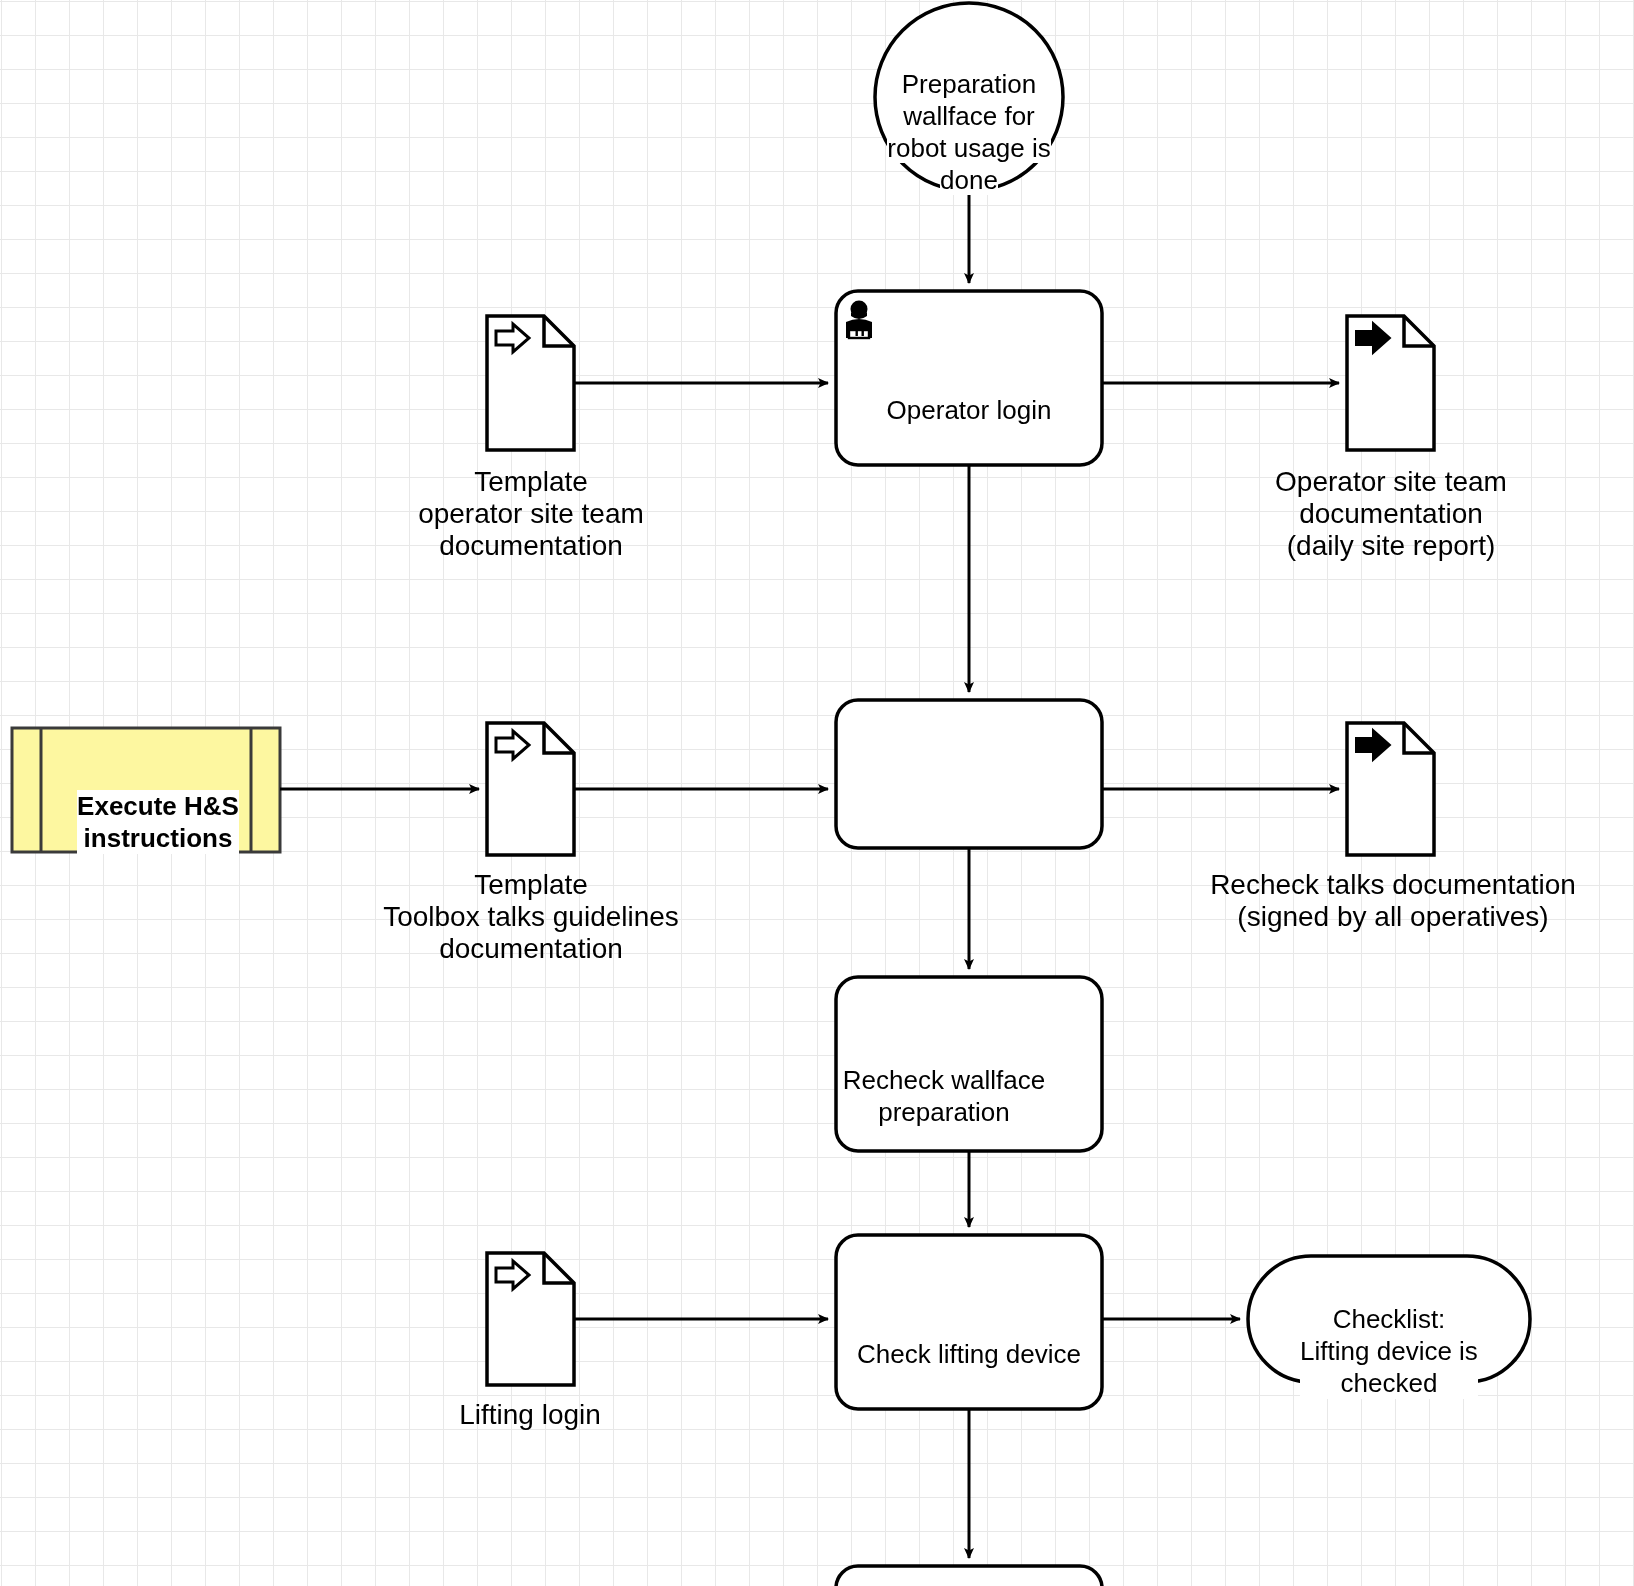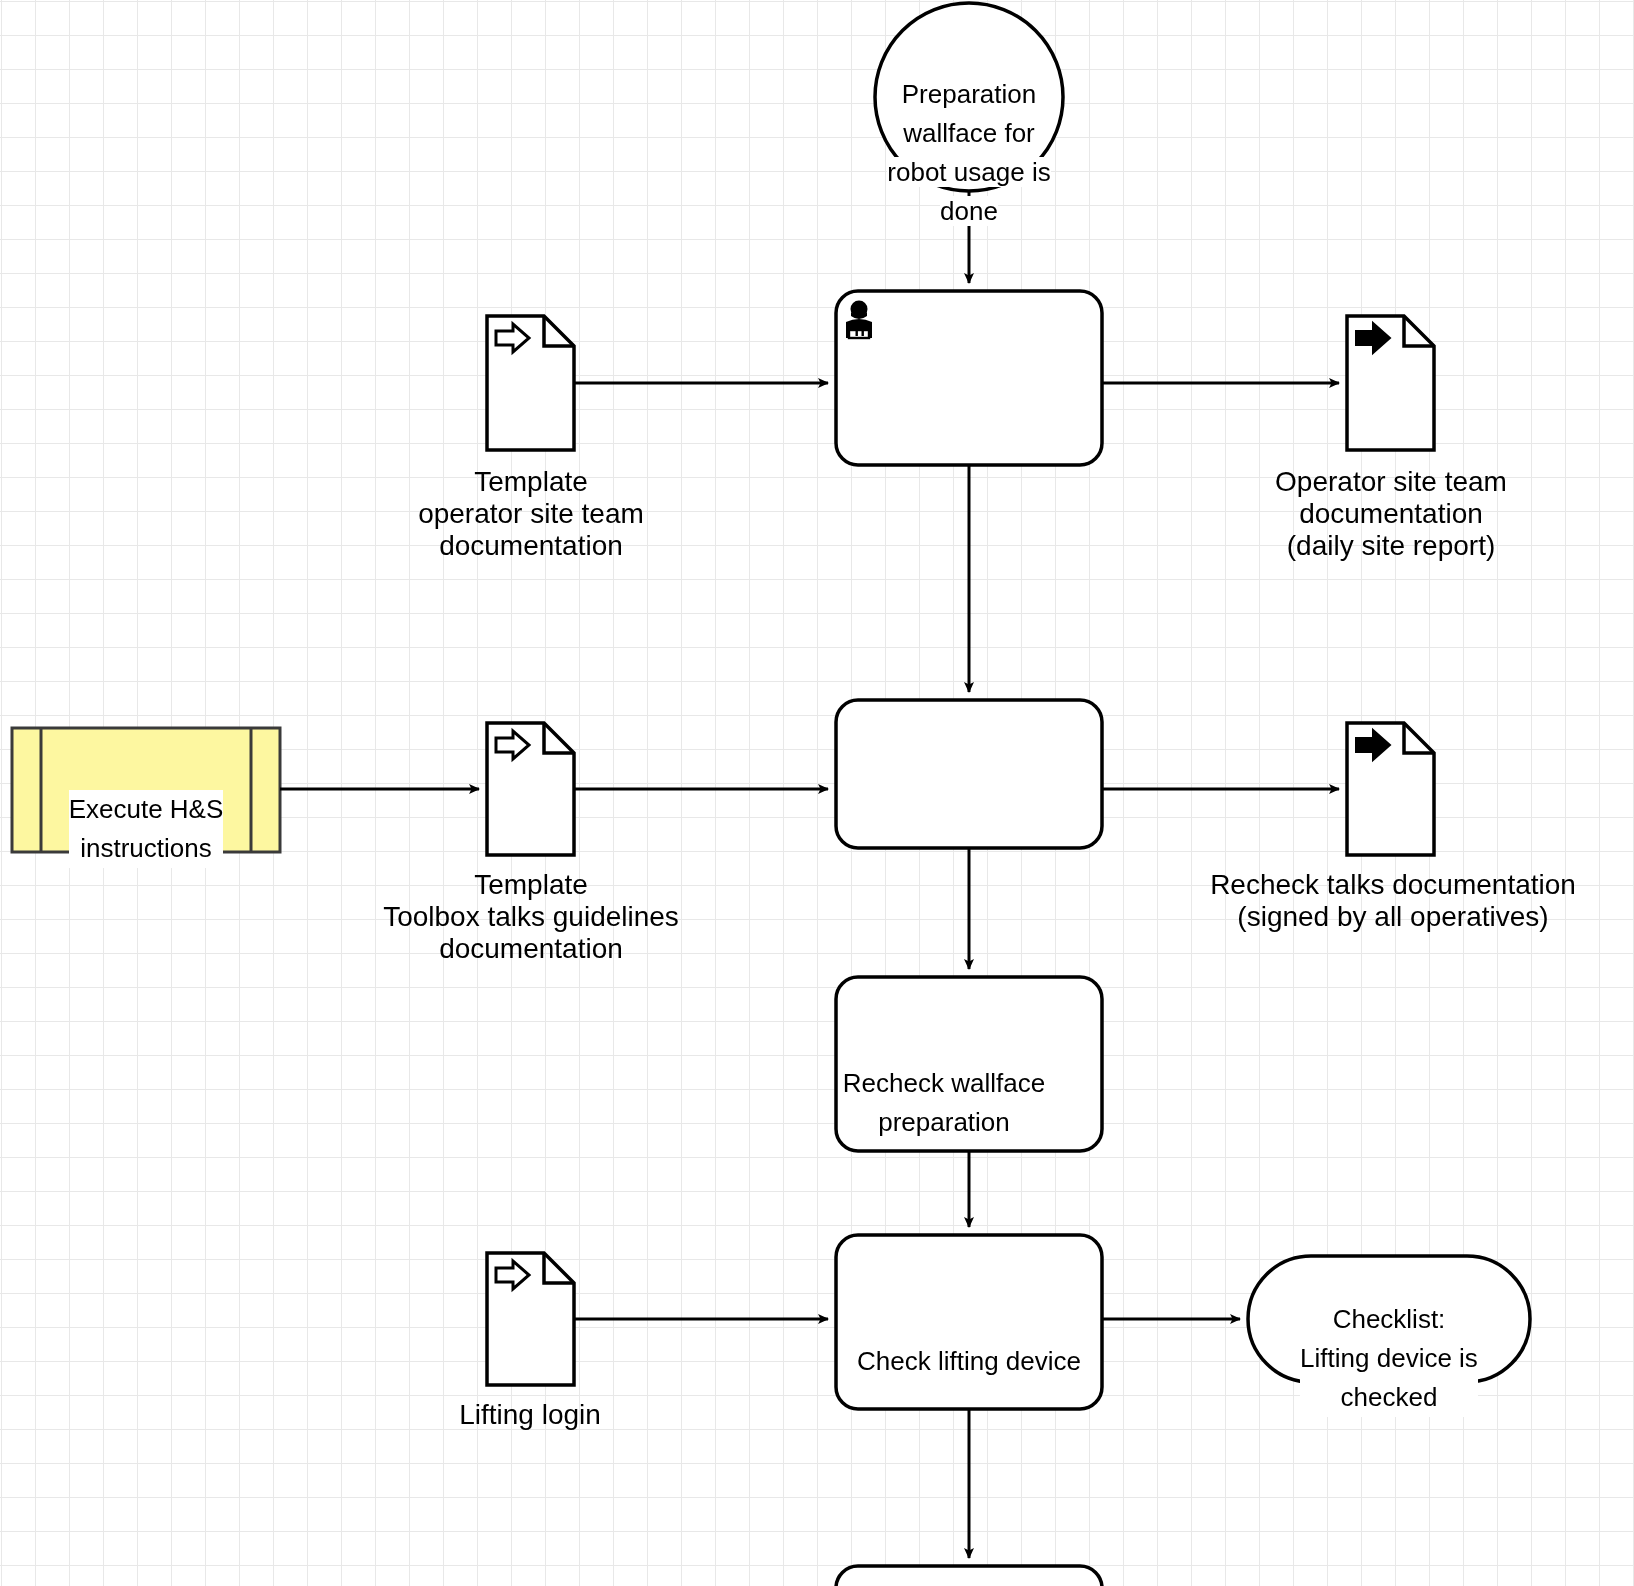--- a/index.html
+++ b/index.html
@@ -31,21 +31,21 @@
     left: 0; top: 0;
     width: 1634px;
     height: 1586px;
   }
   .node-label {
     position: absolute;
     text-align: center;
     color: #000000;
     font-family: "Liberation Sans", sans-serif;
     font-size: 26px;
-    line-height: 39px;
+    line-height: 32px;
     white-space: pre-line;
     pointer-events: none;
   }
   .node-label span.hl {
     background: #ffffff;
   }
   .caption {
     position: absolute;
     text-align: center;
     color: #000000;
@@ -54,21 +54,22 @@
     line-height: 32px;
     white-space: pre-line;
   }
   .task-text {
     display: flex;
     align-items: center;
     justify-content: center;
     height: 100%;
   }
   .subproc-text {
-    font-weight: normal;
+    font-weight: bold;
+    padding-left: 12px;
   }
 </style>
 </head>
 <body>
 
 <div id="canvas">
 
   <svg id="svg-layer" viewBox="0 0 1634 1586">
     <defs>
       <marker id="arrowhead" markerWidth="12" markerHeight="12" refX="10" refY="5" orient="auto" markerUnits="userSpaceOnUse">
@@ -171,20 +172,23 @@
     <line x1="969" y1="1409" x2="969" y2="1558" stroke="#000000" stroke-width="3" marker-end="url(#arrowhead)"></line>
   </svg>
 
   <div class="node-label" style="left:875px; top:36px; width:188px;">
     <span class="hl">Preparation
 wallface for
 robot usage is
 done</span>
   </div>
 
+  <div class="node-label" style="left:836px; top:291px; width:266px; height:174px;">
+    <span class="task-text"><span class="hl">Operator login</span></span>
+  </div>
 
 
   <div class="node-label" style="left:836px; top:977px; width:216px; height:174px;">
     <span class="task-text"><span class="hl">Recheck wallface
 preparation</span></span>
   </div>
 
   <div class="node-label" style="left:1248px; top:1256px; width:282px; height:126px;">
     <span class="task-text"><span class="hl">Checklist:
 Lifting device is

